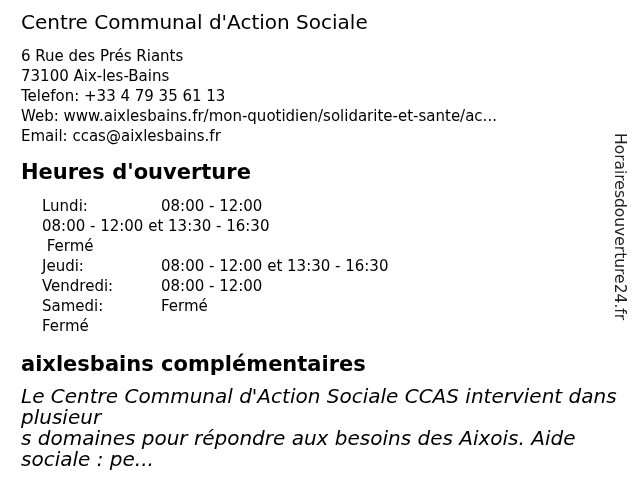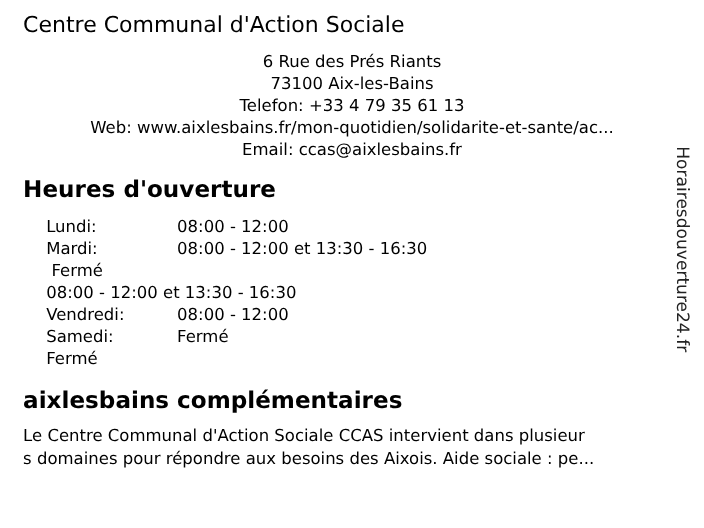--- a/index.html
+++ b/index.html
@@ -23,21 +23,20 @@
     margin: 0;
     font-size: 20px;
     line-height: 24px;
     font-weight: normal;
     white-space: nowrap;
   }
   .contact-block {
     margin-top: 12px;
     font-size: 15px;
     line-height: 20px;
-    text-align: center;
   }
   .contact-line { white-space: nowrap; }
   .section-heading {
     margin: 0;
     font-size: 21px;
     line-height: 18px;
     font-weight: bold;
     white-space: nowrap;
   }
   .hours-heading { margin-top: 17px; }
@@ -48,24 +47,25 @@
   }
   .hours-row { display: flex; margin-left: 21px; }
   .day-label {
     flex: 0 0 119px;
     white-space: pre;
   }
   .day-hours { white-space: pre; }
   .info-heading { margin-top: 19px; }
   .info-text {
     margin: 13px 0 0 0;
-    font-size: 15px;
+    font-size: 20px;
     line-height: 21px;
     width: 600px;
     white-space: pre-line;
+    font-style: italic;
   }
   .watermark {
     position: absolute;
     top: 133px;
     right: 11px;
     writing-mode: vertical-rl;
     font-size: 15.5px;
     color: #222222;
     white-space: nowrap;
   }
@@ -86,27 +86,27 @@
   </div>
 
   <h2 class="section-heading hours-heading">Heures d'ouverture</h2>
 
   <div class="hours-table">
     <div class="hours-row">
       <span class="day-label">Lundi:</span>
       <span class="day-hours">08:00 - 12:00</span>
     </div>
     <div class="hours-row">
-      <span class="day-label">Mardi:</span>
       <span class="day-hours">08:00 - 12:00 et 13:30 - 16:30</span>
     </div>
     <div class="hours-row">
       <span class="day-hours"> Fermé</span>
     </div>
     <div class="hours-row">
+      <span class="day-label">Jeudi:</span>
       <span class="day-hours">08:00 - 12:00 et 13:30 - 16:30</span>
     </div>
     <div class="hours-row">
       <span class="day-label">Vendredi:</span>
       <span class="day-hours">08:00 - 12:00</span>
     </div>
     <div class="hours-row">
       <span class="day-label">Samedi:</span>
       <span class="day-hours">Fermé</span>
     </div>

